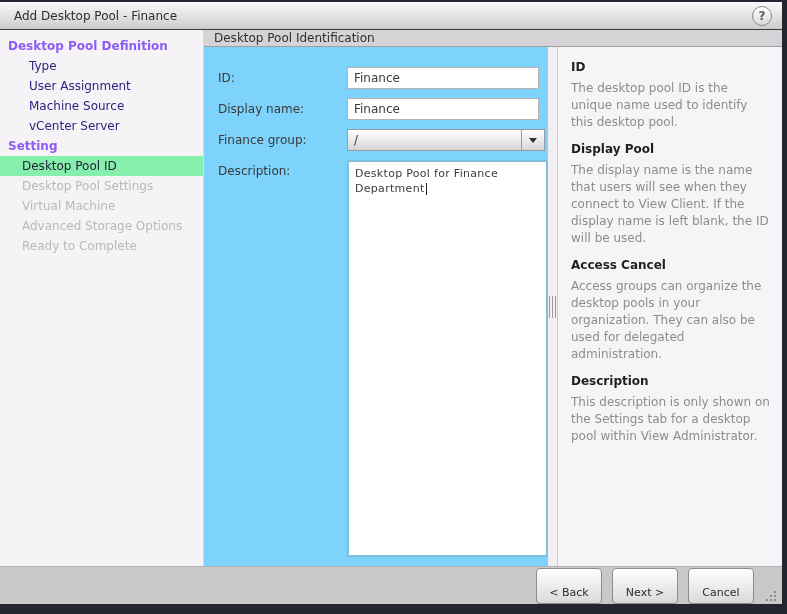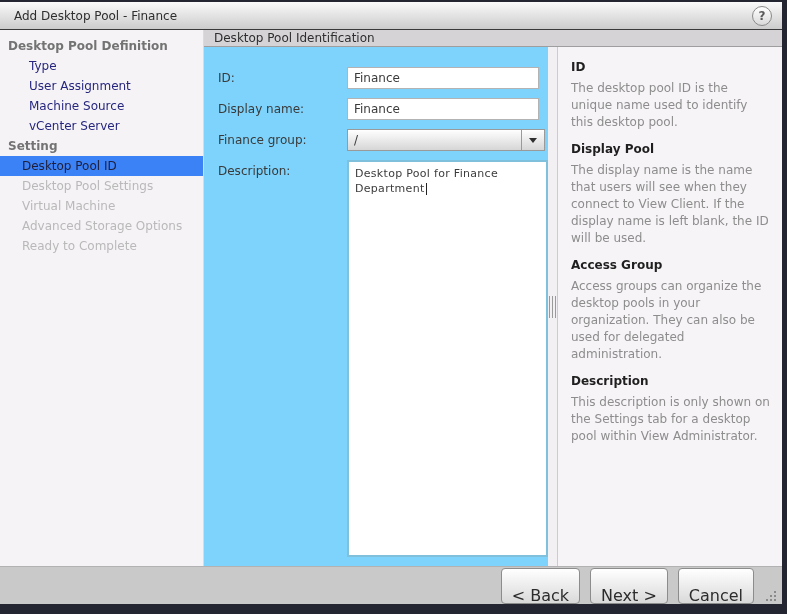--- a/index.html
+++ b/index.html
@@ -51,24 +51,24 @@
   .content { flex: 1; display: flex; min-height: 0; }
   
   .sidebar {
     flex: 0 0 204px;
     background: #f6f3f6;
     border-right: 1px solid #ddd9dd;
     padding-top: 6px;
     overflow: hidden;
   }
   .nav-item { line-height: 20px; white-space: nowrap; }
-  .nav-header { font-weight: bold; color: #737373; padding-left: 8px; }
+  .nav-header { font-weight: bold; color: #8b5cf6; padding-left: 8px; }
   .nav-link { color: #26267f; padding-left: 29px; cursor: pointer; }
   .nav-selected {
-    background: #3b82f6;
+    background: #86efac;
     color: #1e1e3a;
     padding-left: 22px;
     cursor: pointer;
   }
   .nav-disabled { color: #b9b9b9; padding-left: 22px; }
   
   .right-region { flex: 1; display: flex; flex-direction: column; min-width: 0; }
   .panel-header {
     flex: 0 0 17px;
     background: #d6d3d6;
@@ -169,21 +169,21 @@
     gap: 10px;
     padding-right: 28px;
     position: relative;
   }
   .btn {
     min-width: 66px; height: 24px;
     border: 1px solid #8c8c8c;
     border-radius: 4px;
     background: linear-gradient(#ffffff, #d9d9d9);
     font-family: "DejaVu Sans", "Liberation Sans", sans-serif;
-    font-size: 16px;
+    font-size: 11px;
     color: #2c2c2c;
     padding: 17px 10px;
     cursor: pointer;
   }
   .resize-grip {
     position: absolute;
     right: 4px; bottom: 3px;
     width: 12px; height: 12px;
   }
   .resize-grip::before {
@@ -254,21 +254,21 @@
 
           <div class="splitter">
             <div class="splitter-grip"></div>
           </div>
 
           <div class="help-panel">
             <div class="help-heading">ID</div>
             <div class="help-body">The desktop pool ID is the unique name used to identify this desktop pool.</div>
             <div class="help-heading">Display Pool</div>
             <div class="help-body">The display name is the name that users will see when they connect to View Client. If the display name is left blank, the ID will be used.</div>
-            <div class="help-heading">Access Group</div>
+            <div class="help-heading">Access Cancel</div>
             <div class="help-body">Access groups can organize the desktop pools in your organization. They can also be used for delegated administration.</div>
             <div class="help-heading">Description</div>
             <div class="help-body">This description is only shown on the Settings tab for a desktop pool within View Administrator.</div>
           </div>
 
         </div>
       </div>
     </div>
 
     <div class="footer">

